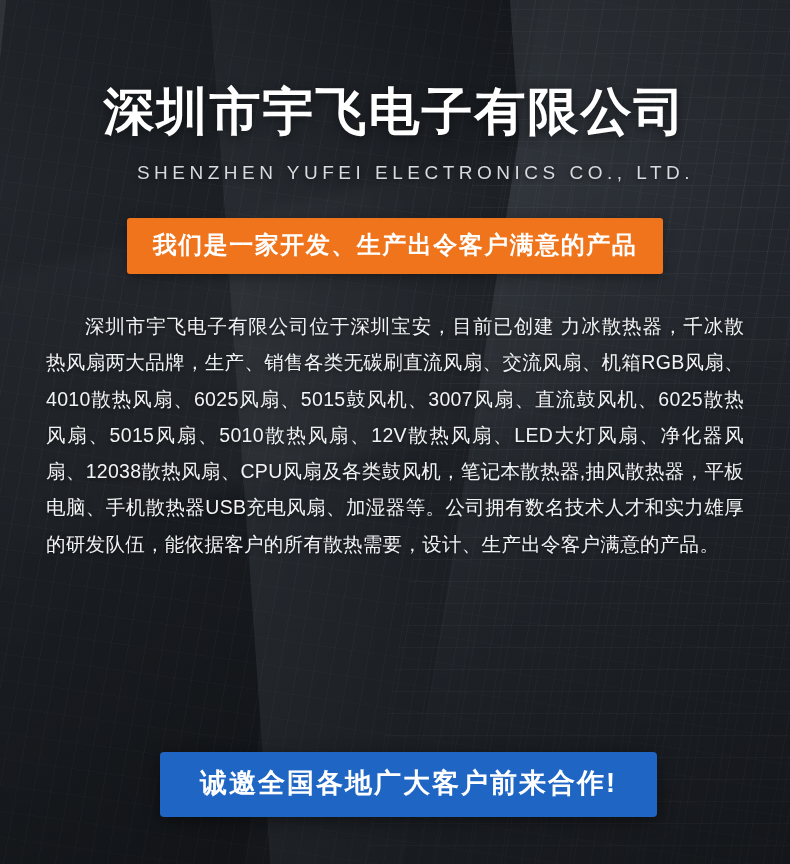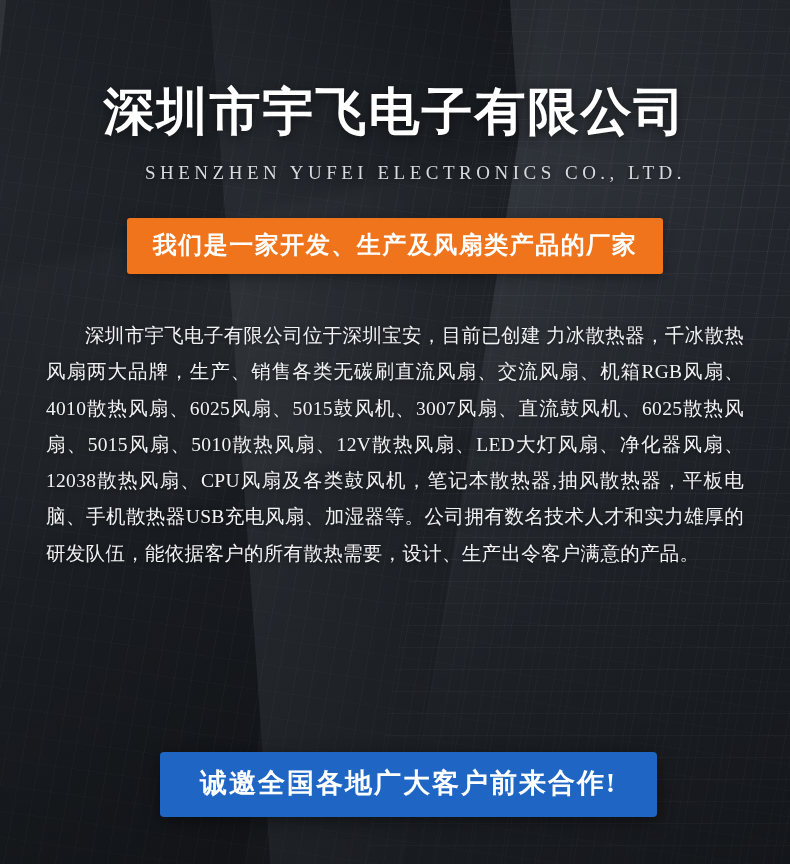--- a/index.html
+++ b/index.html
@@ -86,21 +86,20 @@
     position: absolute;
     inset: 0;
     background: rgba(26,30,34,0.38);
   }
 
   
   .content {
     position: relative;
     width: 790px;
     height: 665px;
-    font-family: Liberation Serif, serif;
   }
   .company-name {
     position: absolute;
     left: 0; right: 0; top: 84px;
     text-align: center;
     color: #ffffff;
     font-size: 51px;
     font-weight: bold;
     letter-spacing: 2px;
     line-height: 1.1;
@@ -141,21 +140,21 @@
     left: 46px;
     right: 46px;
     top: 308px;
     color: #f2f3f4;
     font-size: 19.5px;
     line-height: 1.86;
     letter-spacing: 0.3px;
     text-shadow: 0 1px 4px rgba(0,0,0,0.55);
   }
   .body-copy p {
-    margin: 10px 0 14px 0;
+    margin: 0 0 14px 0;
     text-indent: 2em;
     text-align: justify;
   }
   .body-copy p:last-child {
     margin-bottom: 0;
   }
 
   .cta-wrap {
     position: absolute;
     left: 0; right: 0; top: 752px;
@@ -192,21 +191,21 @@
     <div class="scrim"></div>
   </div>
 
   <div class="content">
 
     <div class="company-name">深圳市宇飞电子有限公司</div>
 
     <div class="company-name-en">SHENZHEN YUFEI ELECTRONICS CO., LTD.</div>
 
     <div class="tagline-wrap">
-      <div class="tagline">我们是一家开发、生产及风扇类产品的厂家</div>
+      <div class="tagline">我们是一家开发、生产出令客户满意的产品</div>
     </div>
 
     <div class="body-copy">
       <p>深圳市宇飞电子有限公司位于深圳宝安，目前已创建 力冰散热器，千冰散热风扇两大品牌，生产、销售各类无碳刷直流风扇、交流风扇、机箱RGB风扇、4010散热风扇、6025风扇、5015鼓风机、3007风扇、直流鼓风机、6025散热风扇、5015风扇、5010散热风扇、12V散热风扇、LED大灯风扇、净化器风扇、12038散热风扇、CPU风扇及各类鼓风机，笔记本散热器,抽风散热器，平板电脑、手机散热器USB充电风扇、加湿器等。公司拥有数名技术人才和实力雄厚的研发队伍，能依据客户的所有散热需要，设计、生产出令客户满意的产品。</p>
     </div>
 
     <div class="cta-wrap">
       <div class="cta">诚邀全国各地广大客户前来合作!</div>
     </div>
 

